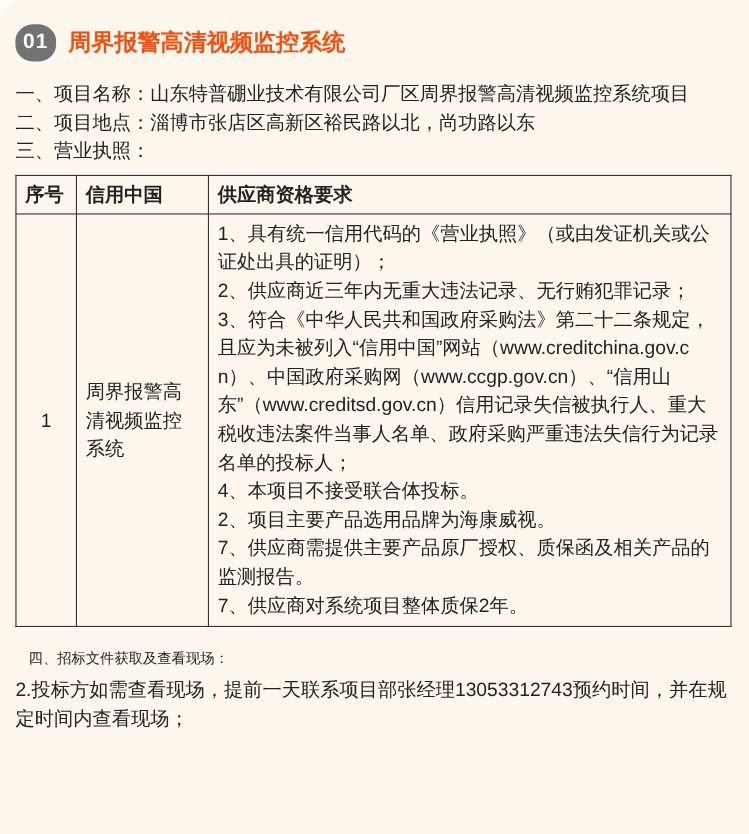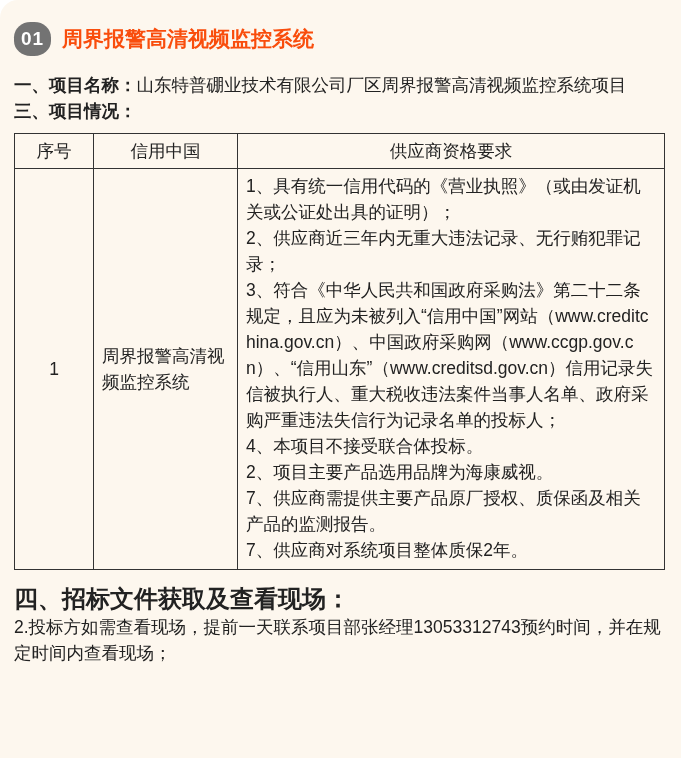--- a/index.html
+++ b/index.html
@@ -48,38 +48,38 @@
     line-height: 1.2;
   }
   .intro {
     margin: 0 0 2px 0;
     text-indent: 2em;
   }
   .item-line {
     margin: 0;
   }
   .item-line strong {
-    font-weight: bold;
+    font-weight: normal;
   }
   table.project-table {
     border-collapse: collapse;
     width: 651px;
     margin-top: 9px;
     font-size: 17.5px;
     line-height: 26px;
     color: #222222;
   }
   table.project-table th,
   table.project-table td {
     border: 1px solid #333333;
   }
   table.project-table th {
-    font-weight: normal;
-    text-align: center;
-    padding: 4px 20px;
+    font-weight: bold;
+    text-align: left;
+    padding: 4px 8px;
   }
   th.col-no, td.cell-no {
     width: 38px;
     text-align: center;
   }
   th.col-content, td.cell-content {
     width: 103px;
   }
   td.cell-no {
     text-align: center;
@@ -92,45 +92,46 @@
   td.cell-req {
     padding: 4px 8px 6px 8px;
     vertical-align: top;
     margin-top: 24px;
   }
   td.cell-req p {
     margin: 0;
     word-break: break-all;
   }
   .section4-heading {
-    margin: 16px 0 2px 0;
-    font-size: 24px;
-    font-weight: bold;
+    margin: 16px 0 2px 12px;
+    font-size: 13px;
+    font-weight: normal;
     line-height: 26px;
   }
   .section4-para {
     margin: 0;
     word-break: break-all;
   }
 </style>
 </head>
 <body>
 
 <div class="page">
 
   <div class="title-row">
     <span class="badge">01</span>
     <h1 class="doc-title">周界报警高清视频监控系统</h1>
   </div>
 
 
   <p class="item-line"><strong>一、项目名称：</strong><span>山东特普硼业技术有限公司厂区周界报警高清视频监控系统项目</span></p>
 
+  <p class="item-line"><strong>二、项目地点：</strong><span>淄博市张店区高新区裕民路以北，尚功路以东</span></p>
 
-  <p class="item-line"><strong>三、项目情况：</strong><span></span></p>
+  <p class="item-line"><strong>三、营业执照：</strong><span></span></p>
 
   <table class="project-table">
     <tbody>
       <tr>
         <th class="col-no">序号</th>
         <th class="col-content">信用中国</th>
         <th class="col-req">供应商资格要求</th>
       </tr>
       <tr>
         <td class="cell-no">1</td>

